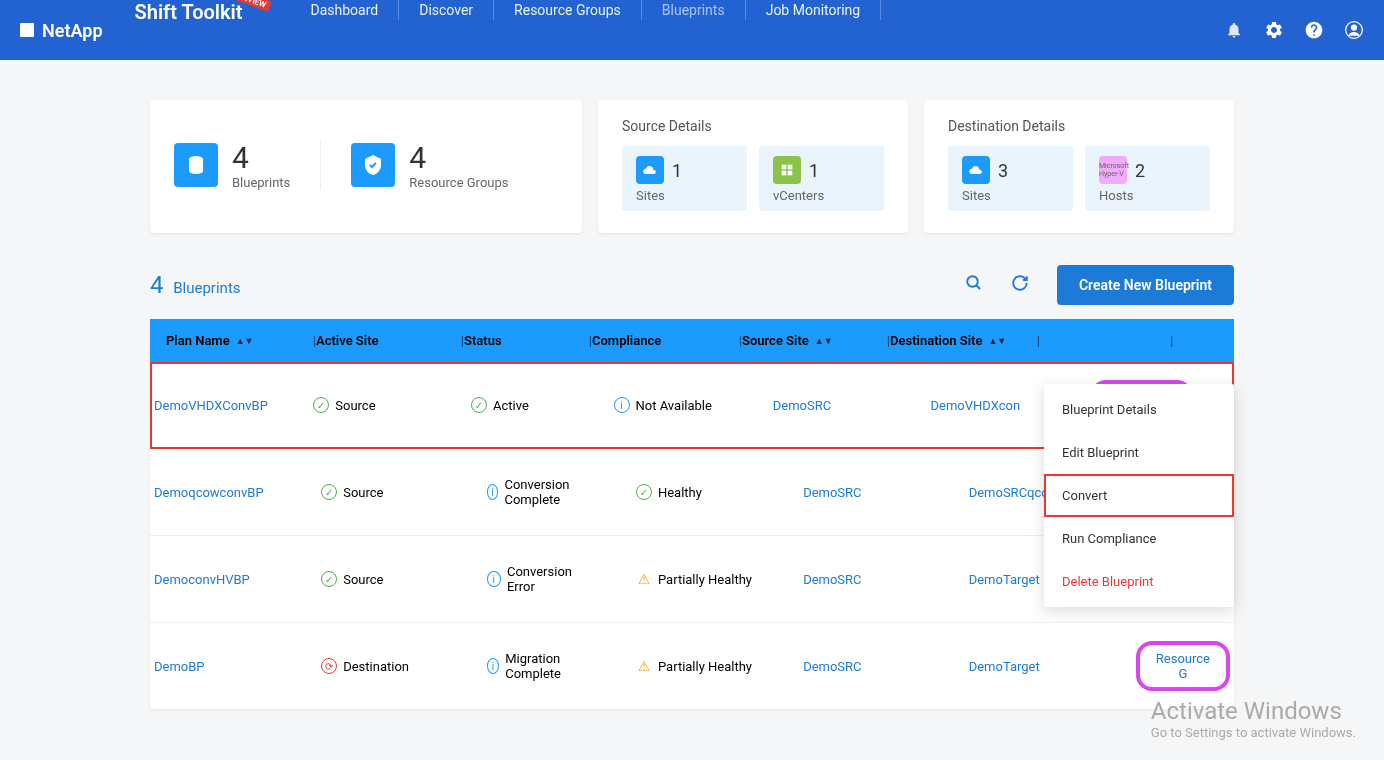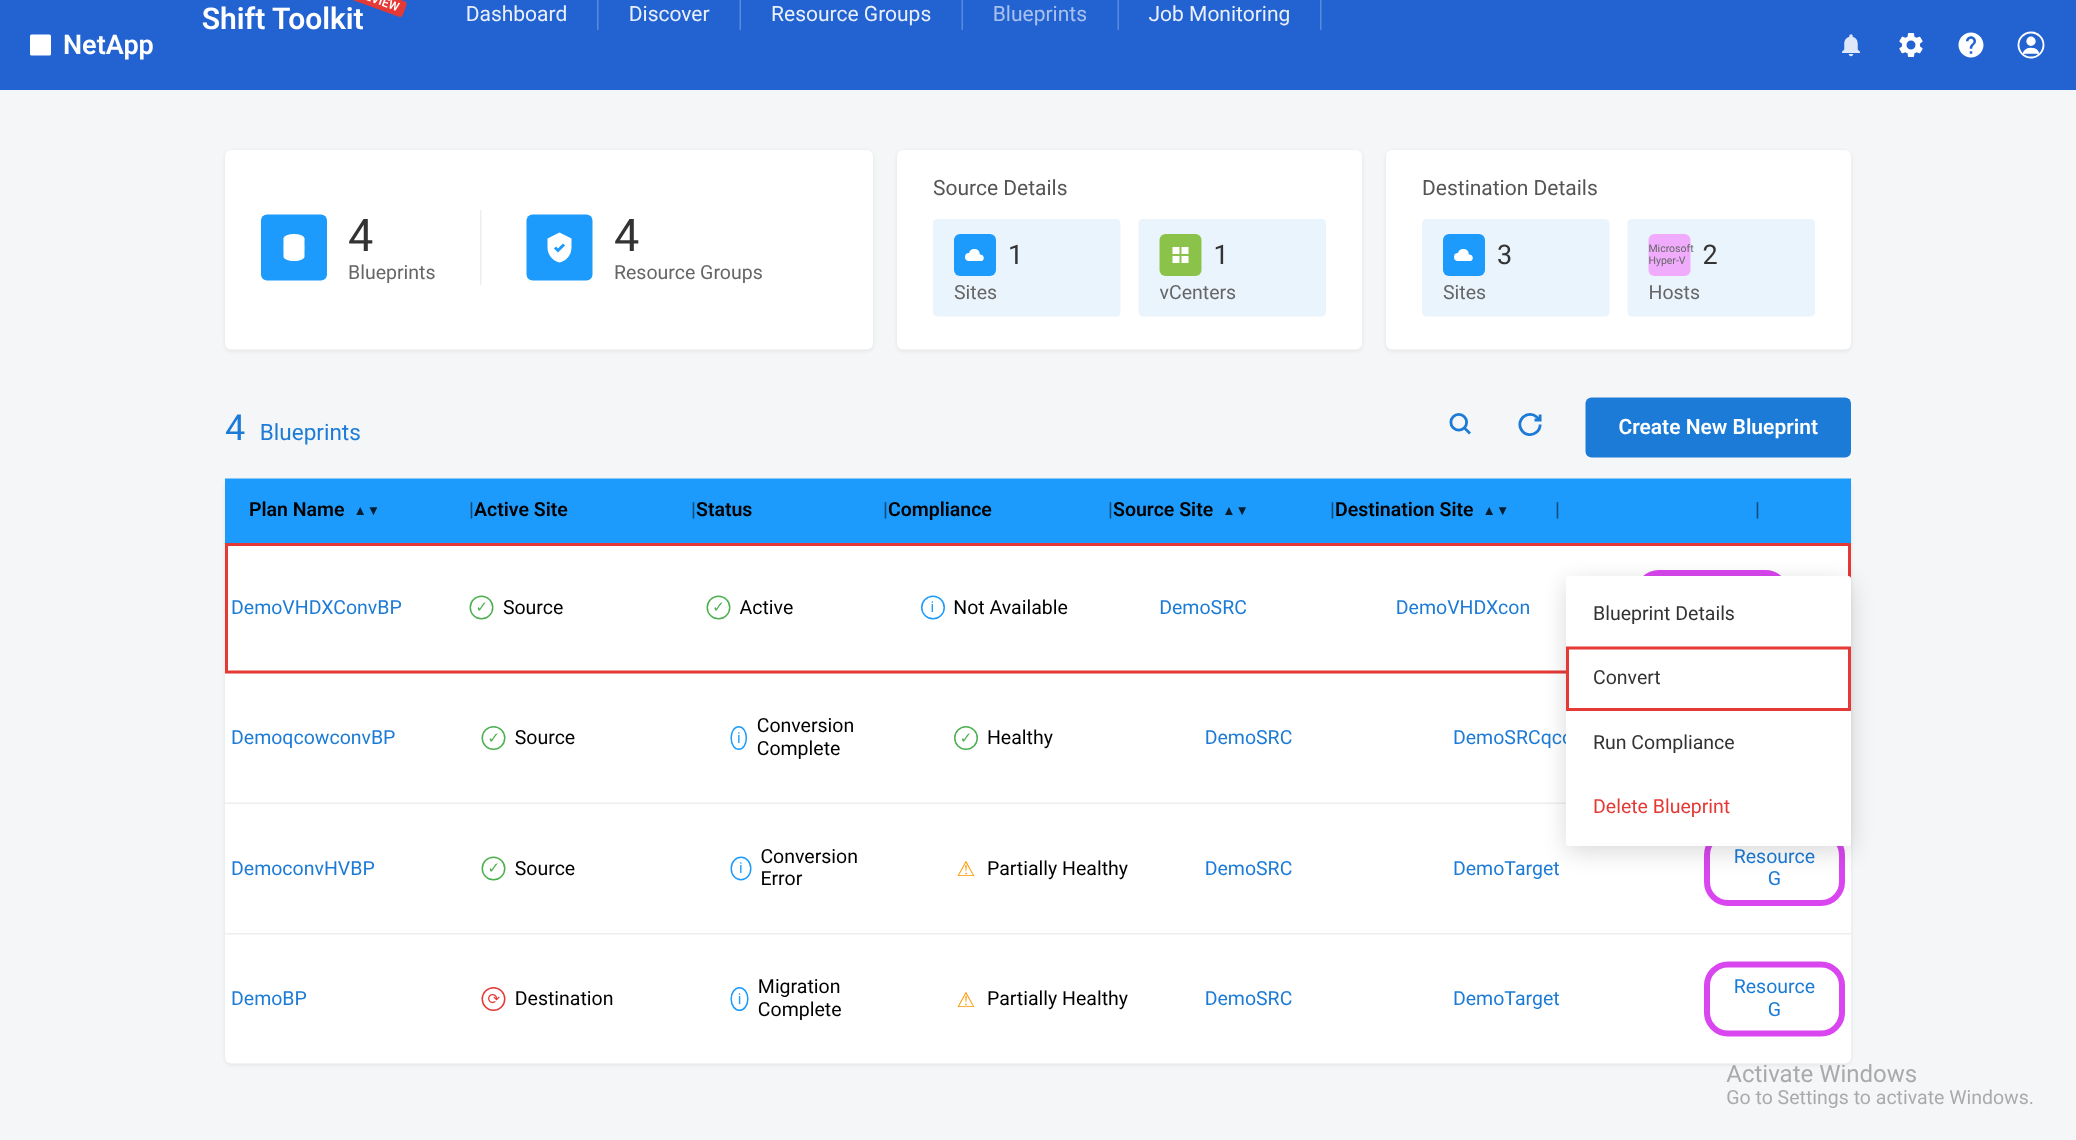--- a/index.html
+++ b/index.html
@@ -76,21 +76,21 @@
 .actions-cell { display: flex; align-items: center; }
 
 
 .dropdown { position: absolute; top: 384px; right: 150px; width: 190px; background: white; box-shadow: 0 4px 16px rgba(0,0,0,0.15); border-radius: 2px; z-index: 100; padding: 4px 0; }
 .dropdown-item { padding: 14px 18px; font-size: 13px; color: #333; cursor: pointer; }
 .dropdown-item.danger { color: #e53935; }
 .dropdown-item.highlighted { outline: 2px solid #e53935; outline-offset: -2px; }
 
 
 .watermark { position: absolute; bottom: 20px; right: 28px; color: #aaa; text-align: left; }
-.watermark .line1 { font-size: 16px; }
+.watermark .line1 { font-size: 24px; }
 .watermark .line2 { font-size: 13px; }
 </style>
 </head>
 <body>
 
 <div class="header">
   <div class="logo-block">
     <span class="logo-icon"></span>
     <span>NetApp</span>
   </div>
@@ -378,20 +378,21 @@
           <div class="td col-actions actions-cell">
             <button class="pill-btn">Resource G</button>
           </div>
         </div>
       </div>
   </div>
 </div>
 
 <div class="dropdown" id="dropdown">
     <div class="dropdown-item">Blueprint Details</div>
+    <div class="dropdown-item">Edit Blueprint</div>
     <div class="dropdown-item highlighted">Convert</div>
     <div class="dropdown-item">Run Compliance</div>
     <div class="dropdown-item danger">Delete Blueprint</div>
   </div>
 
 <div class="watermark">
   <div class="line1">Activate Windows</div>
   <div class="line2">Go to Settings to activate Windows.</div>
 </div>
 

